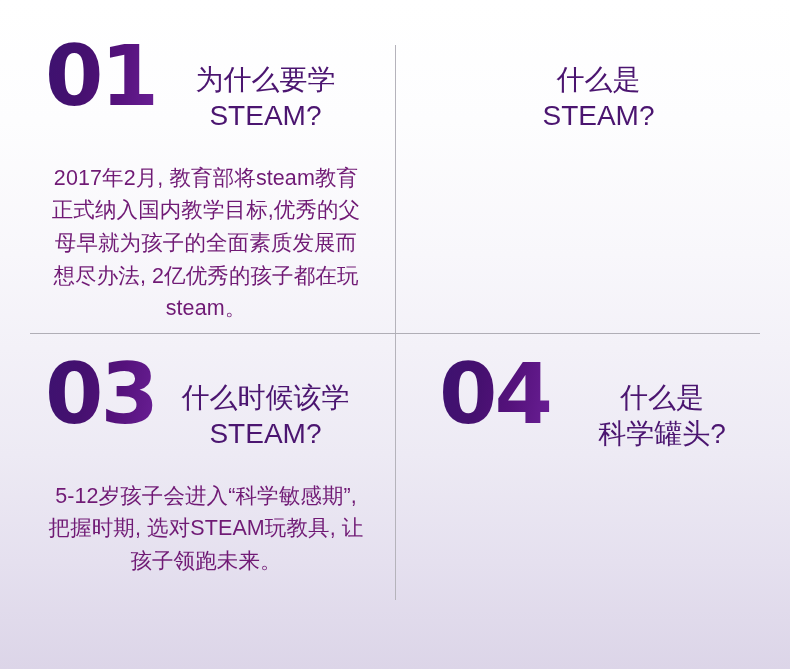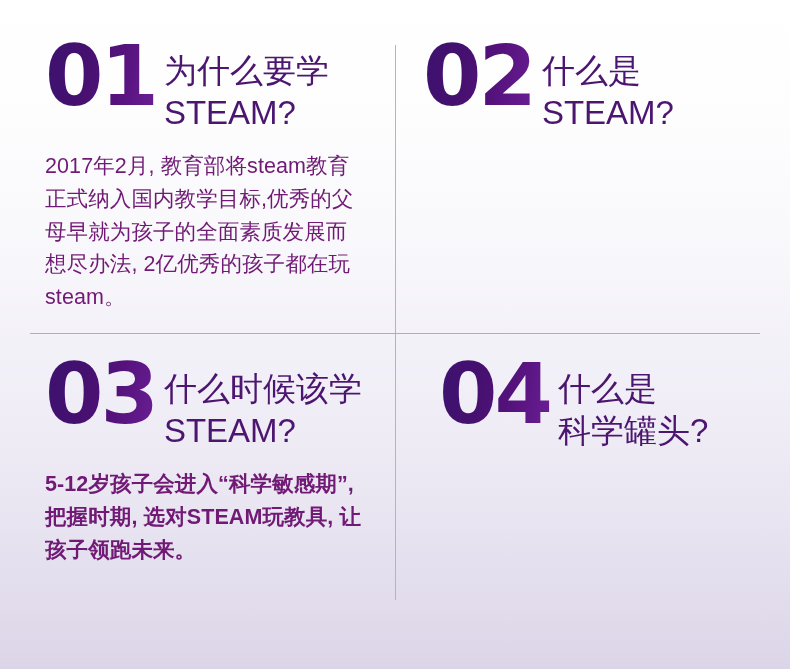--- a/index.html
+++ b/index.html
@@ -19,20 +19,21 @@
         #edeaf4 68%,
         #e5e0ef 84%,
         #dcd5e8 100%);
   }
 
   .board {
     position: relative;
     width: 672px;
     height: 669px;
     box-sizing: border-box;
+    text-align: center;
   }
 
   
   .divider-v {
     position: absolute;
     left: 395px;
     top: 45px;
     width: 1px;
     height: 555px;
     background: #b5b3bb;
@@ -83,43 +84,43 @@
     background-image: linear-gradient(100deg, #3d1270 0%, #45106f 35%, #55127c 65%, #6a1f95 100%);
     -webkit-background-clip: text;
     background-clip: text;
     color: transparent;
     -webkit-text-fill-color: transparent;
     white-space: nowrap;
     flex: 0 0 auto;
   }
 
   .subtitle {
-    margin: 0;
+    margin: 12px;
     padding: 10px 0 0 8px;
     color: #4b1570;
-    font-size: 33px;
+    font-size: 28px;
     line-height: 1.28;
     font-weight: 400;
     letter-spacing: 0px;
     flex: 1 1 auto;
   }
   .subtitle .ln { display: block; white-space: nowrap; }
 
   
   .body-text {
     margin: 14px 0 0 0;
     color: #701a75;
     font-size: 21.5px;
     line-height: 1.52;
     font-weight: 400;
     letter-spacing: 0.1px;
   }
   .panel.p1 .body-text { margin-top: 16px; max-width: 322px; }
   .panel.p2 .body-text { margin-top: 16px; max-width: 340px; }
-  .panel.p3 .body-text { margin-top: 16px; max-width: 322px; font-weight: bold; }
+  .panel.p3 .body-text { margin-top: 16px; max-width: 322px; }
   .panel.p4 .body-text { margin-top: 16px; max-width: 340px; }
 </style>
 </head>
 <body>
 
 <div class="board">
 
   <div class="divider-v"></div>
   <div class="divider-h"></div>
 
@@ -131,21 +132,20 @@
         <span class="subtitle">
           <span class="ln">为什么要学</span>
           <span class="ln">STEAM?</span>
         </span>
       </div>
       <p class="body-text">2017年2月, 教育部将steam教育正式纳入国内教学目标,优秀的父母早就为孩子的全面素质发展而想尽办法, 2亿优秀的孩子都在玩steam。</p>
     </div>
 
     <div class="panel p2">
       <div class="head">
-        <span class="numeral">02</span>
         <span class="subtitle">
           <span class="ln">什么是</span>
           <span class="ln">STEAM?</span>
         </span>
       </div>
     </div>
 
     <div class="panel p3">
       <div class="head">
         <span class="numeral">03</span>

